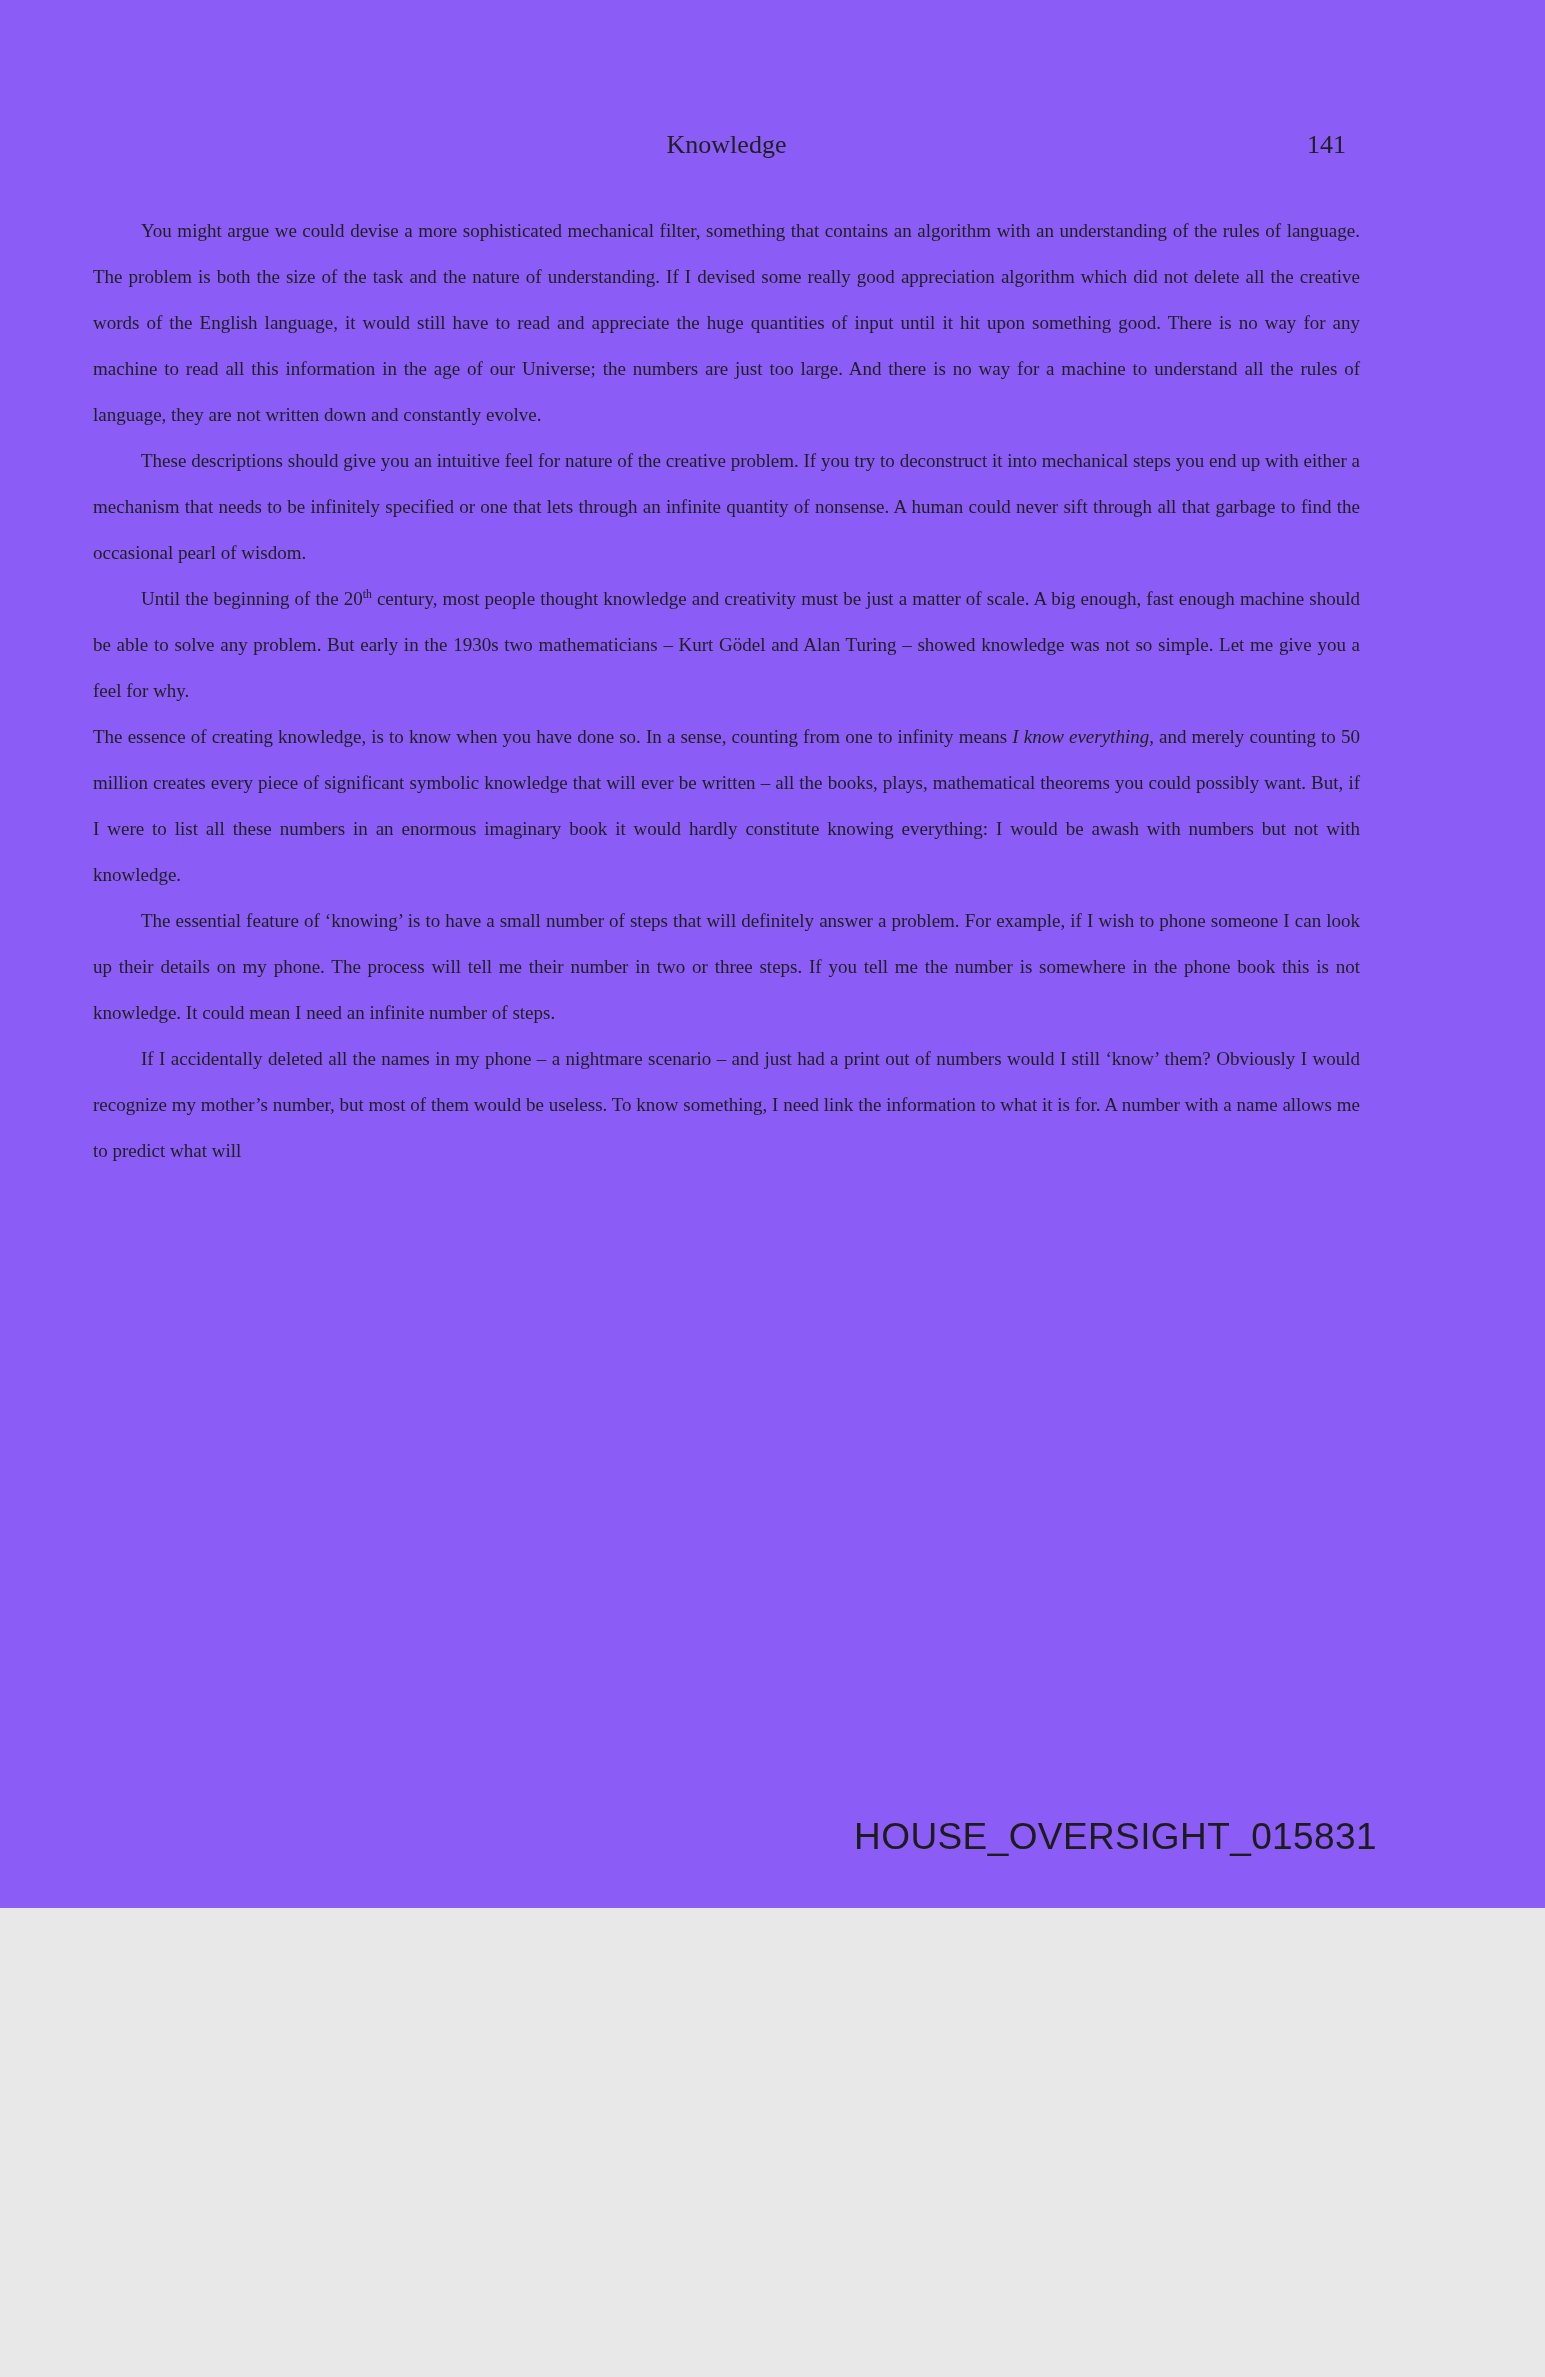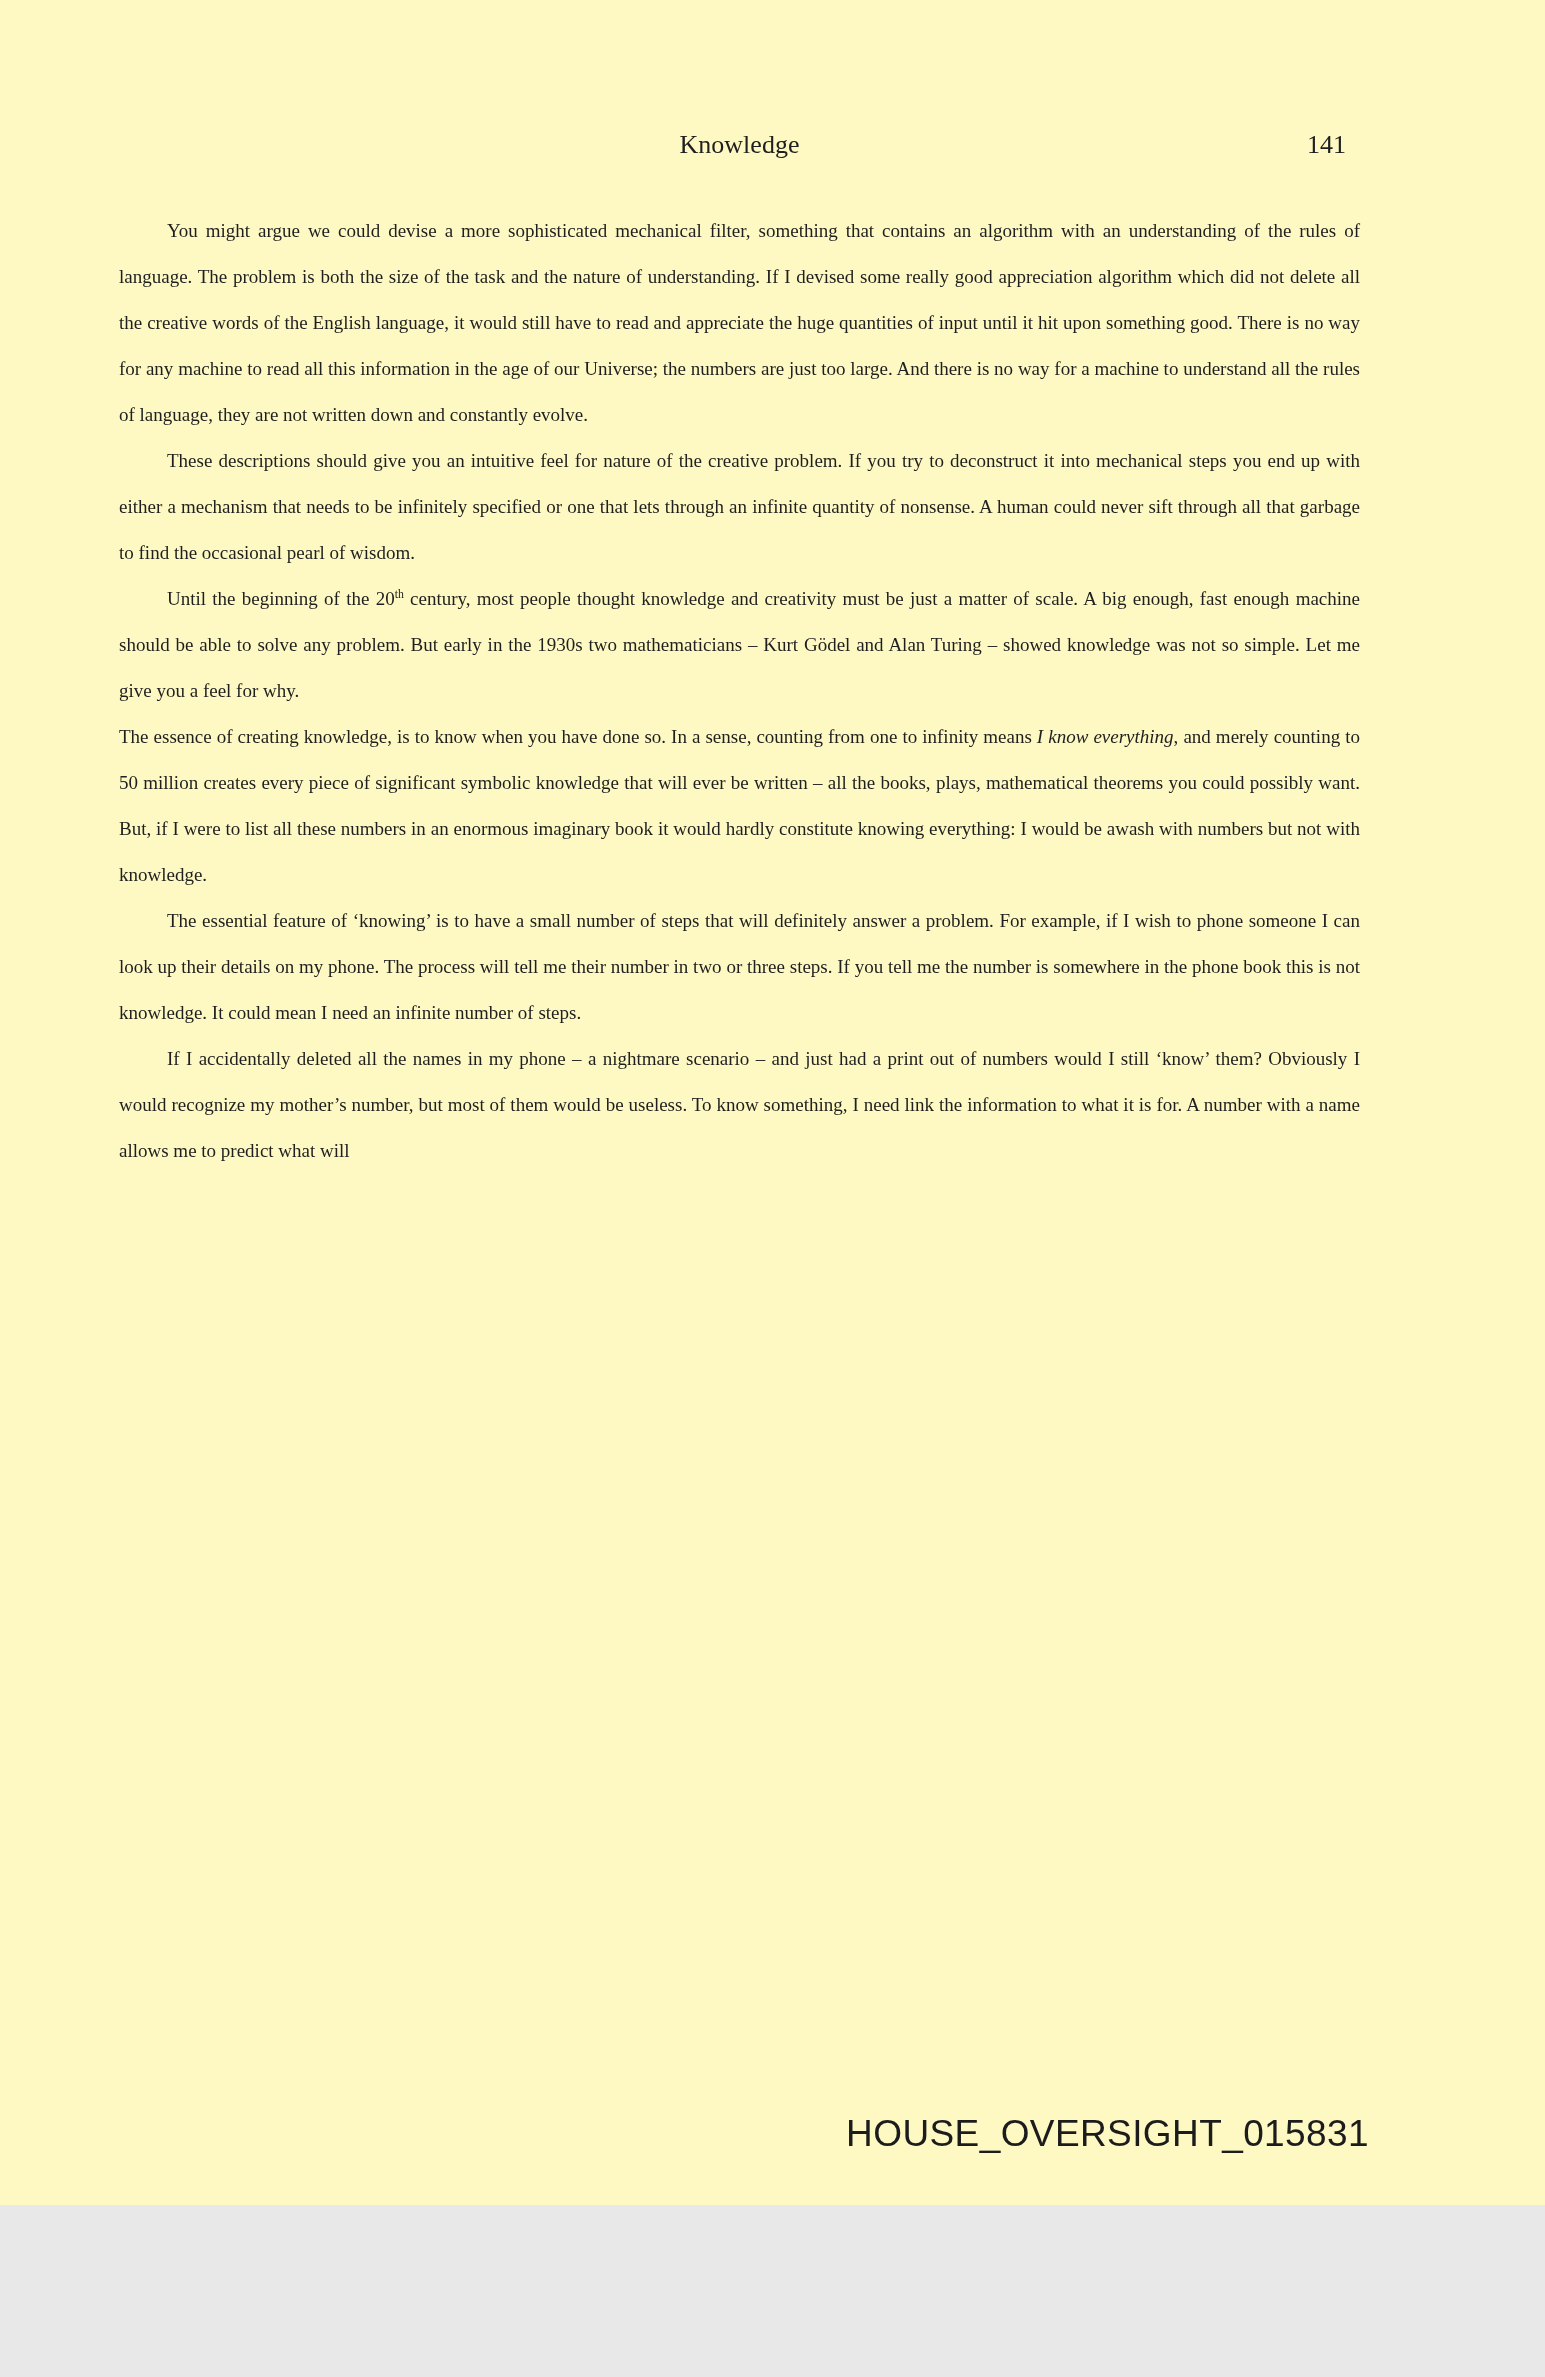--- a/index.html
+++ b/index.html
@@ -3,25 +3,25 @@
 <meta charset="utf-8">
 <style>
   html, body {
     margin: 0;
     padding: 0;
     background: #e8e8e8;
   }
   .page {
     position: relative;
     width: 1545px;
-    height: 2205px;
+    height: 1908px;
     margin: 0 auto;
-    background: #fef9c3;
+    background: #8b5cf6;
     box-sizing: border-box;
-    padding: 127px 185px 0 119px;
+    padding: 127px 185px 0 93px;
     font-family: "Liberation Serif", serif;
     color: #1f1f1f;
   }
   .running-head {
     position: relative;
     height: 36px;
     margin-bottom: 45px;
     font-size: 26px;
     line-height: 36px;
   }
@@ -60,21 +60,21 @@
     font-size: 0.62em;
     line-height: 0;
     vertical-align: super;
     margin-top: 32px;
   }
   .content .ital {
     font-style: italic;
   }
   .watermark {
     position: absolute;
-    right: 176px;
+    right: 168px;
     bottom: 50px;
     font-family: "Liberation Sans", sans-serif;
     font-size: 37px;
     color: #1c1c1c;
     letter-spacing: 0.4px;
   }
 </style>
 </head>
 <body>
 

